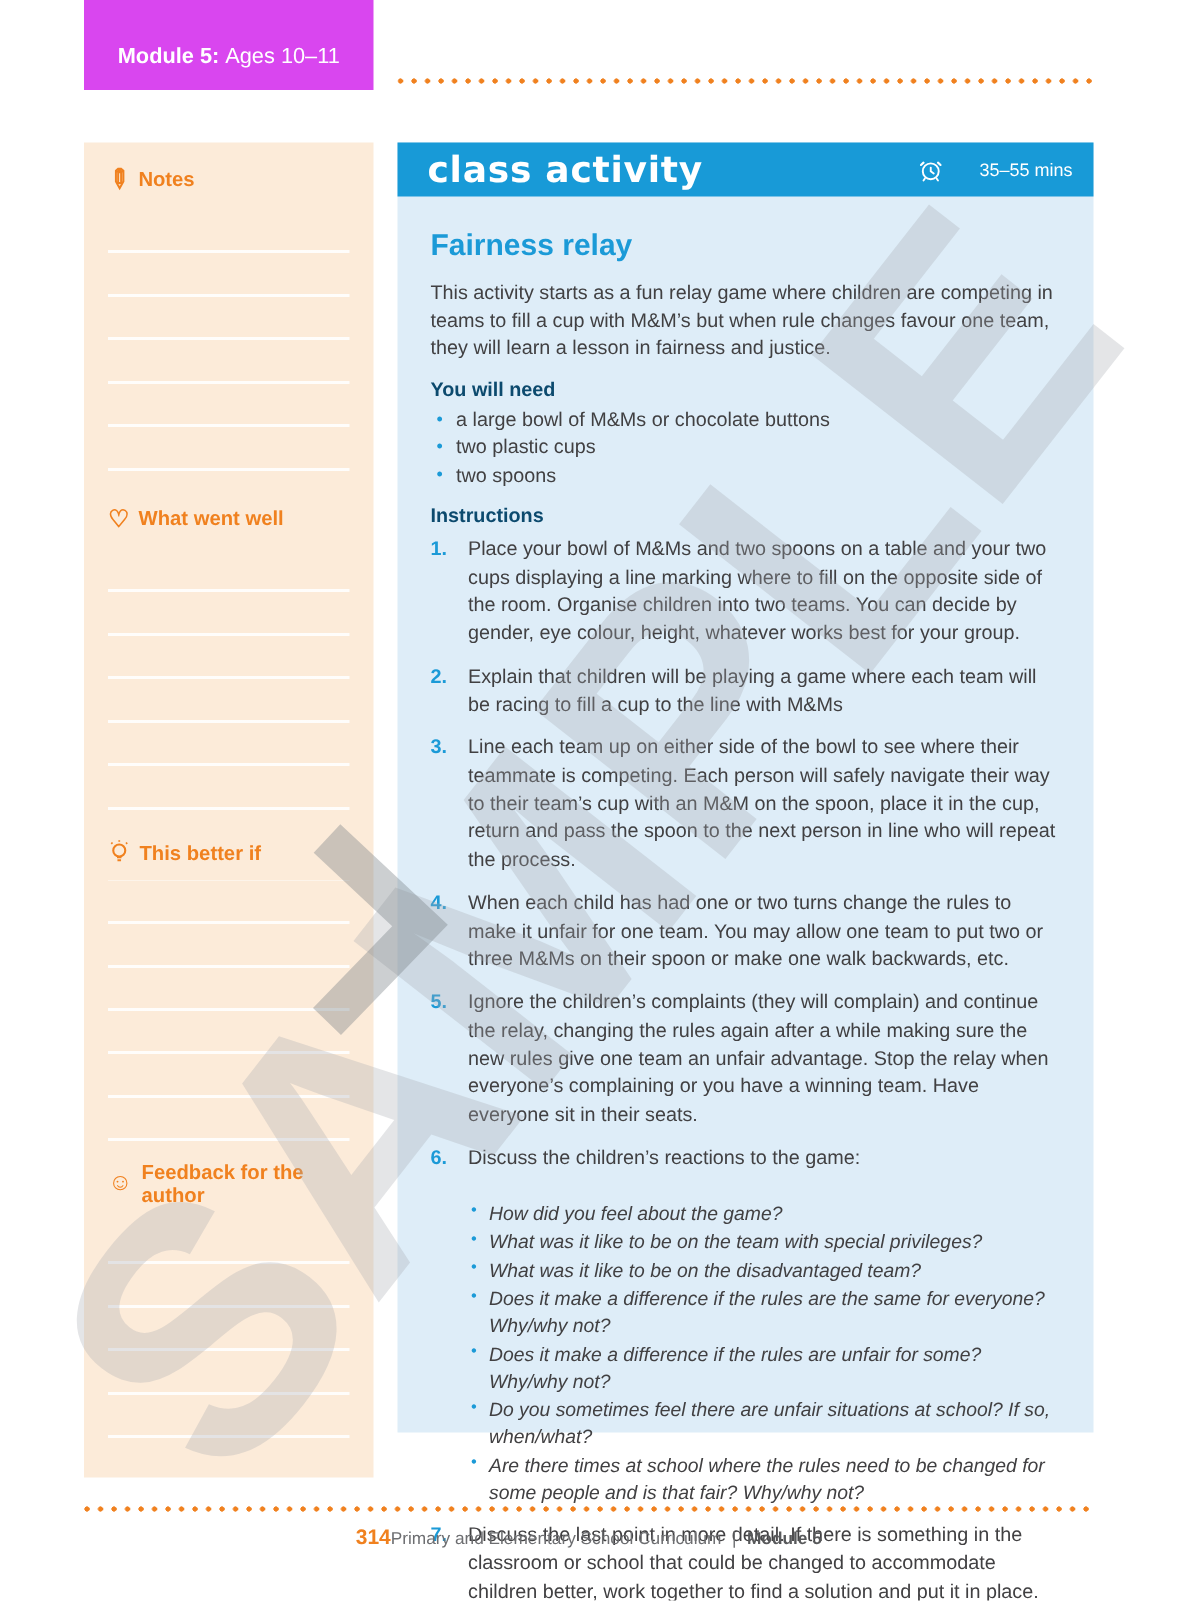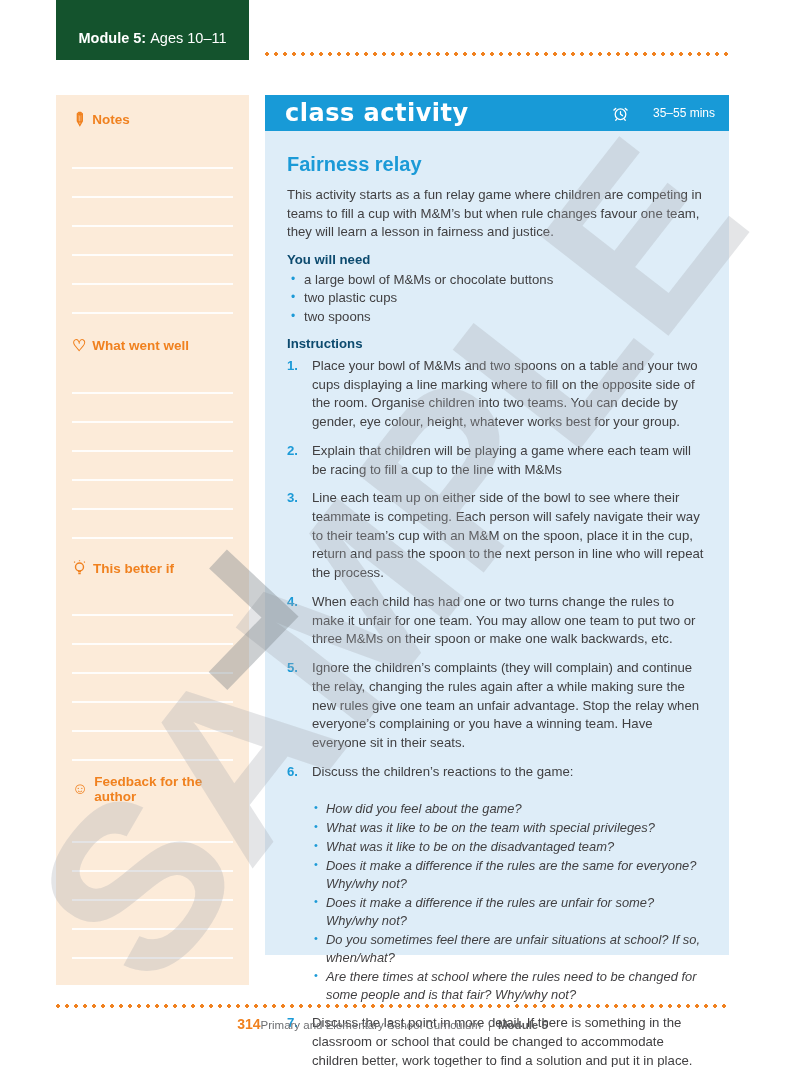--- a/index.html
+++ b/index.html
@@ -9,21 +9,21 @@
     background:#ffffff;
     position:relative;
     overflow:hidden;
     color:#414042;
   }
   .page { position:relative; width:800px; height:1067px; }
 
   
   .module-tab {
     position:absolute; left:56px; top:0; width:193px; height:60px;
-    background:#14532d; color:#fff;
+    background:#d946ef; color:#fff;
     display:flex; align-items:flex-end; justify-content:center;
     padding-bottom:14px; font-size:14.5px;
   }
   .module-tab .b { font-weight:bold; margin-right:4px; }
 
   .dotted {
     height:4px;
     background-image: radial-gradient(circle at 2px 2px, #F0811F 1.6px, transparent 1.9px);
     background-size:9px 4px; background-repeat:repeat-x;
   }

